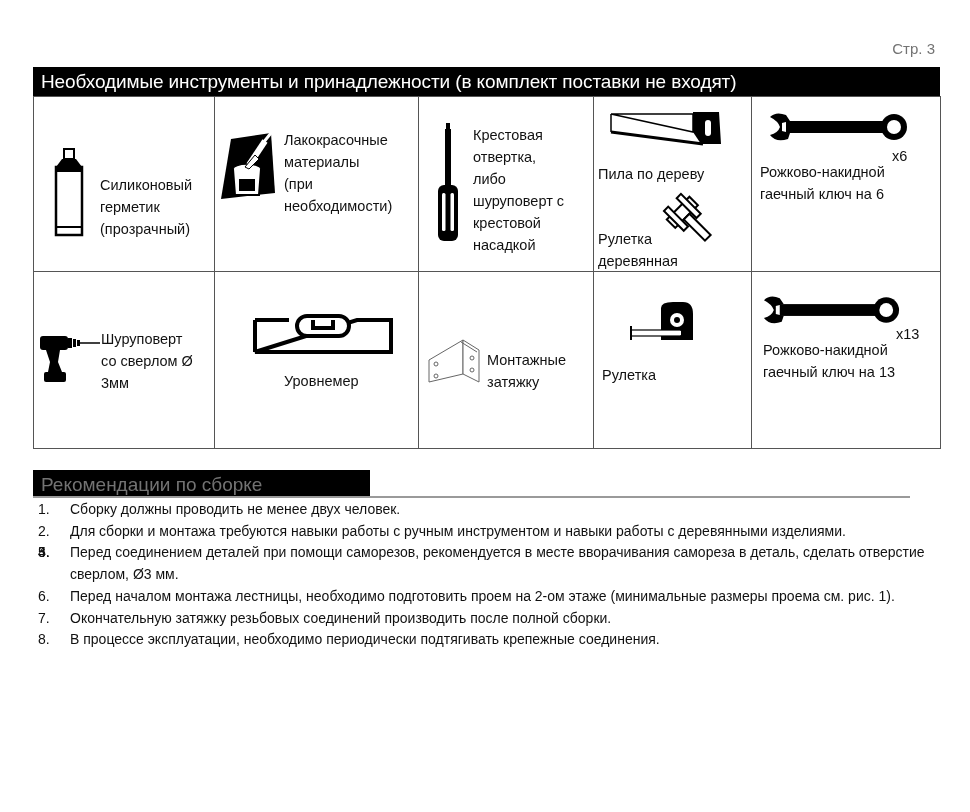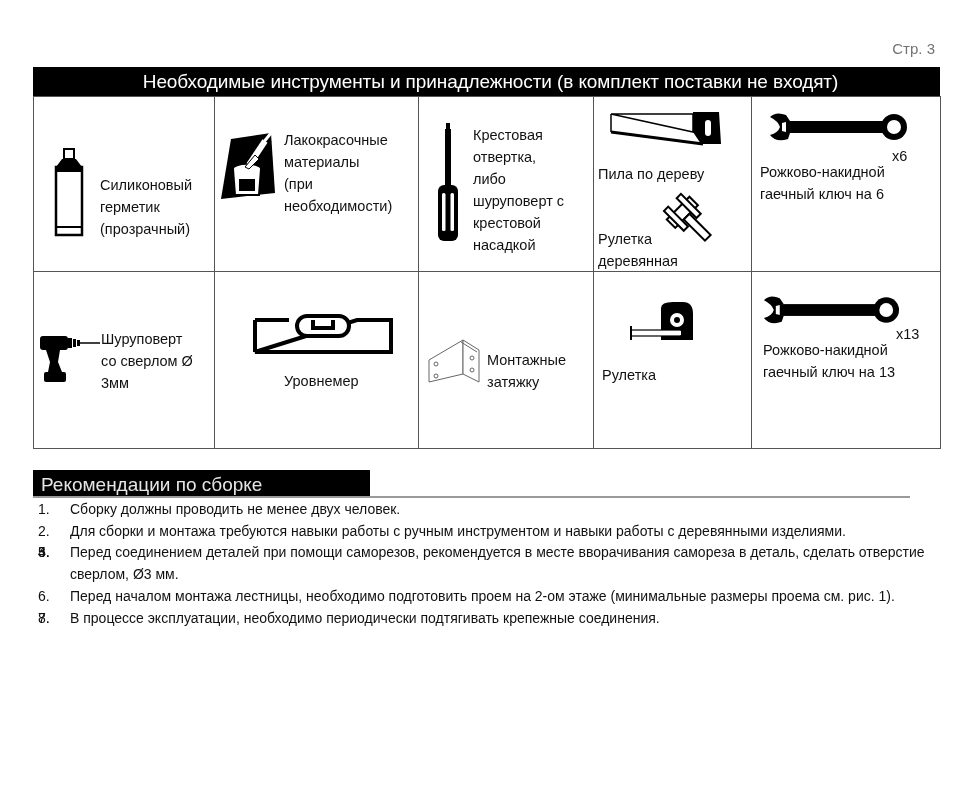--- a/index.html
+++ b/index.html
@@ -6,37 +6,36 @@
   html, body { width: 970px; height: 812px; background: #ffffff; overflow: hidden; }
   body { font-family: "Liberation Sans", "DejaVu Sans", sans-serif; color: #111; position: relative; }
 
   .page-num { position: absolute; top: 28px; right: 35px; font-size: 15px; color: #737373; margin-top: 12px; }
 
   .section-header {
     position: absolute; left: 33px; width: 907px; top: 67px; height: 29px;
     background: #000; color: #fff; font-size: 19px; line-height: 29px; padding-left: 8px;
     font-family: "Liberation Sans Narrow", "Liberation Sans", sans-serif;
     letter-spacing: -0.1px;
-    text-align: center;
   }
 
   table.tools {
     position: absolute; left: 33px; top: 96px; width: 907px; height: 352px;
     border-collapse: collapse; table-layout: fixed;
   }
   table.tools td {
     border: 1px solid #555; vertical-align: middle; position: relative; padding: 0;
   }
   .cell-inner { position: relative; width: 100%; height: 100%; }
   .label { font-size: 14.5px; line-height: 22px; color: #111; position: absolute; }
   .icon { position: absolute; }
 
   .rec-header {
     position: absolute; left: 33px; top: 470px; width: 337px; height: 27px;
-    background: #000; color: #e5e5e5; font-size: 19px; line-height: 29px; padding-left: 8px;
+    background: #000; color: #737373; font-size: 19px; line-height: 29px; padding-left: 8px;
   }
   .rec-rule { position: absolute; left: 33px; top: 496px; width: 877px; height: 2px; background: #9a9a9a; }
 
   ol.recs { position: absolute; left: 38px; top: 499px; width: 900px; list-style: none; }
   ol.recs li { position: relative; padding-left: 32px; font-size: 14px; line-height: 21.7px; color: #111; }
   ol.recs li .num { position: absolute; left: 0; top: 0; }
 </style>
 </head>
 <body>
 
@@ -240,15 +239,15 @@
 <div class="rec-header">Рекомендации по сборке</div>
 <div class="rec-rule"></div>
 
 <ol class="recs">
   <li><span class="num">1.</span><span>Сборку должны проводить не менее двух человек.</span></li>
   <li><span class="num">2.</span><span>Для сборки и монтажа требуются навыки работы с ручным инструментом и навыки работы с деревянными изделиями.</span></li>
   <li><span class="num">3.</span></li>
   <li><span class="num">4.</span></li>
   <li><span class="num">5.</span><span>Перед соединением деталей при помощи саморезов, рекомендуется в месте вворачивания самореза в деталь, сделать отверстие сверлом, Ø3 мм.</span></li>
   <li><span class="num">6.</span><span>Перед началом монтажа лестницы, необходимо подготовить проем на 2-ом этаже (минимальные размеры проема см. рис. 1).</span></li>
-  <li><span class="num">7.</span></li>
+  <li><span class="num">7.</span><span>Окончательную затяжку резьбовых соединений производить после полной сборки.</span></li>
   <li><span class="num">8.</span><span>В процессе эксплуатации, необходимо периодически подтягивать крепежные соединения.</span></li>
 </ol>
 
 </body></html>

